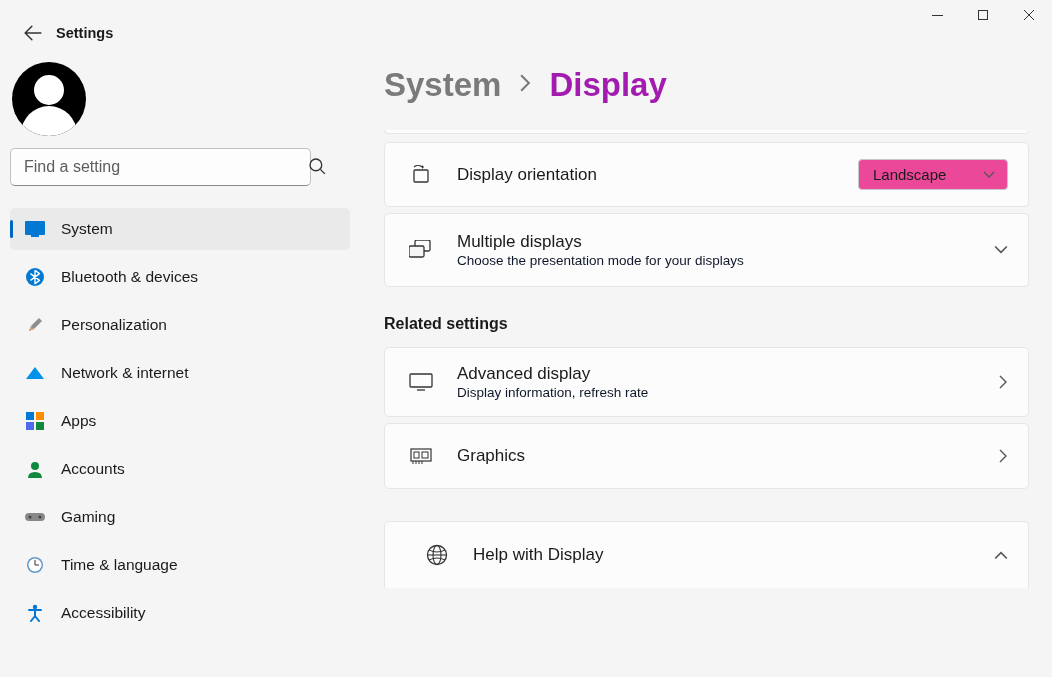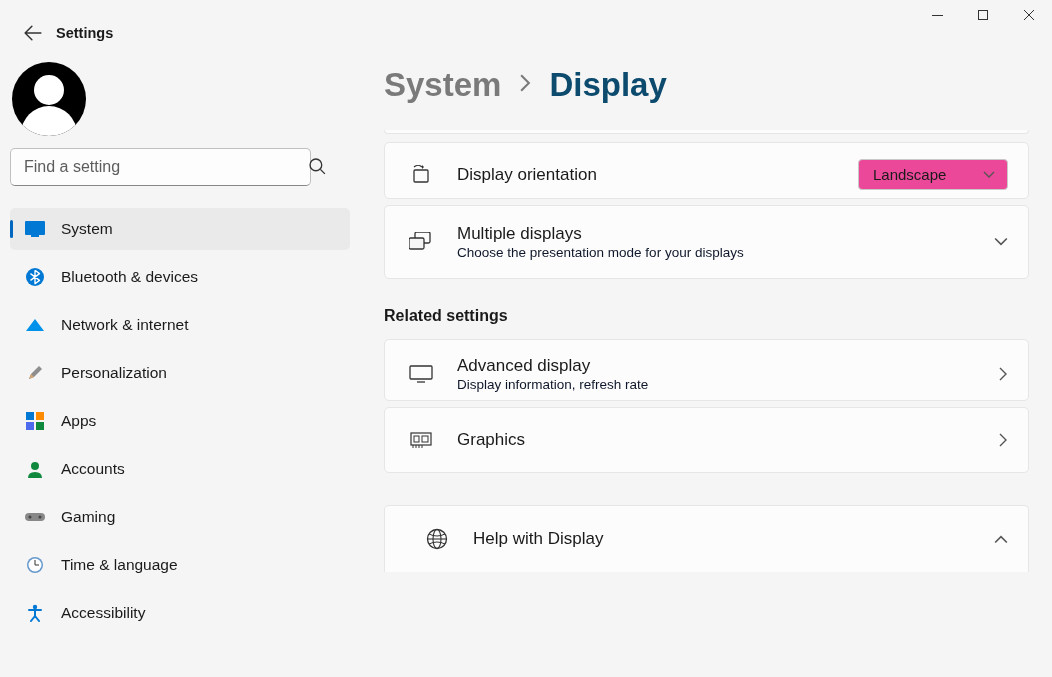--- a/index.html
+++ b/index.html
@@ -138,30 +138,30 @@
     overflow-y: auto;
   }
   .breadcrumb {
     display:flex; align-items:center; gap: 18px;
     font-size: 33px;
     font-weight: 600;
     margin-bottom: 26px;
   }
   .breadcrumb-parent { color: #7a7a7a; cursor:pointer; }
   .breadcrumb-sep { color:#7a7a7a; font-size:22px; }
-  .breadcrumb-current { color:#0c4a6e; }
+  .breadcrumb-current { color:#a21caf; }
 
   .card {
     background: #fcfcfc;
     border: 1px solid #e6e6e6;
     border-radius: 5px;
     margin-bottom: 6px;
     display:flex;
     align-items:center;
-    padding: 16px 20px 8px 22px;
+    padding: 16px 20px 16px 22px;
     cursor:pointer;
     width: 645px;
   }
   .card-icon {
     width: 28px; display:flex;align-items:center;justify-content:center;
     margin-right: 22px;
   }
   .card-body { flex:1; }
   .card-title { font-size:17px; color:#1a1a1a; }
   .card-sub { font-size:13.5px; color:#0f172a; margin-top:1px; }
@@ -254,34 +254,34 @@
         <span class="nav-icon">
           <svg width="18" height="18" viewBox="0 0 16 16">
               <circle cx="8" cy="8" r="8" fill="#0078d4"></circle>
               <path d="M8 2v12l4-3-8-6m0 6l8-6-4-3" fill="none" stroke="#fff" stroke-width="1.2" stroke-linejoin="round"></path>
             </svg>
         </span>
         <span>Bluetooth &amp; devices</span>
       </li>
       <li class="nav-item">
         <span class="nav-icon">
-          <svg width="20" height="16" viewBox="0 0 20 16">
-              <path d="M10 2 L19 14 L1 14 Z" fill="#0091ea"></path>
-            </svg>
-        </span>
-        <span>Network &amp; internet</span>
-      </li>
-      <li class="nav-item">
-        <span class="nav-icon">
           <svg width="18" height="18" viewBox="0 0 18 18">
               <path d="M3 15 L5 10 L13 2 L16 5 L8 13 Z" fill="#8e8e8e"></path>
               <path d="M3 15 L5 10 L8 13 Z" fill="#d4a574"></path>
             </svg>
         </span>
         <span>Personalization</span>
+      </li>
+      <li class="nav-item">
+        <span class="nav-icon">
+          <svg width="20" height="16" viewBox="0 0 20 16">
+              <path d="M10 2 L19 14 L1 14 Z" fill="#0091ea"></path>
+            </svg>
+        </span>
+        <span>Network &amp; internet</span>
       </li>
       <li class="nav-item">
         <span class="nav-icon">
           <svg width="18" height="18" viewBox="0 0 18 18">
               <rect x="0" y="0" width="8" height="8" fill="#0078d4"></rect>
               <rect x="10" y="0" width="8" height="8" fill="#ff8c00"></rect>
               <rect x="0" y="10" width="8" height="8" fill="#4f6bed"></rect>
               <rect x="10" y="10" width="8" height="8" fill="#10893e"></rect>
             </svg>
         </span>

